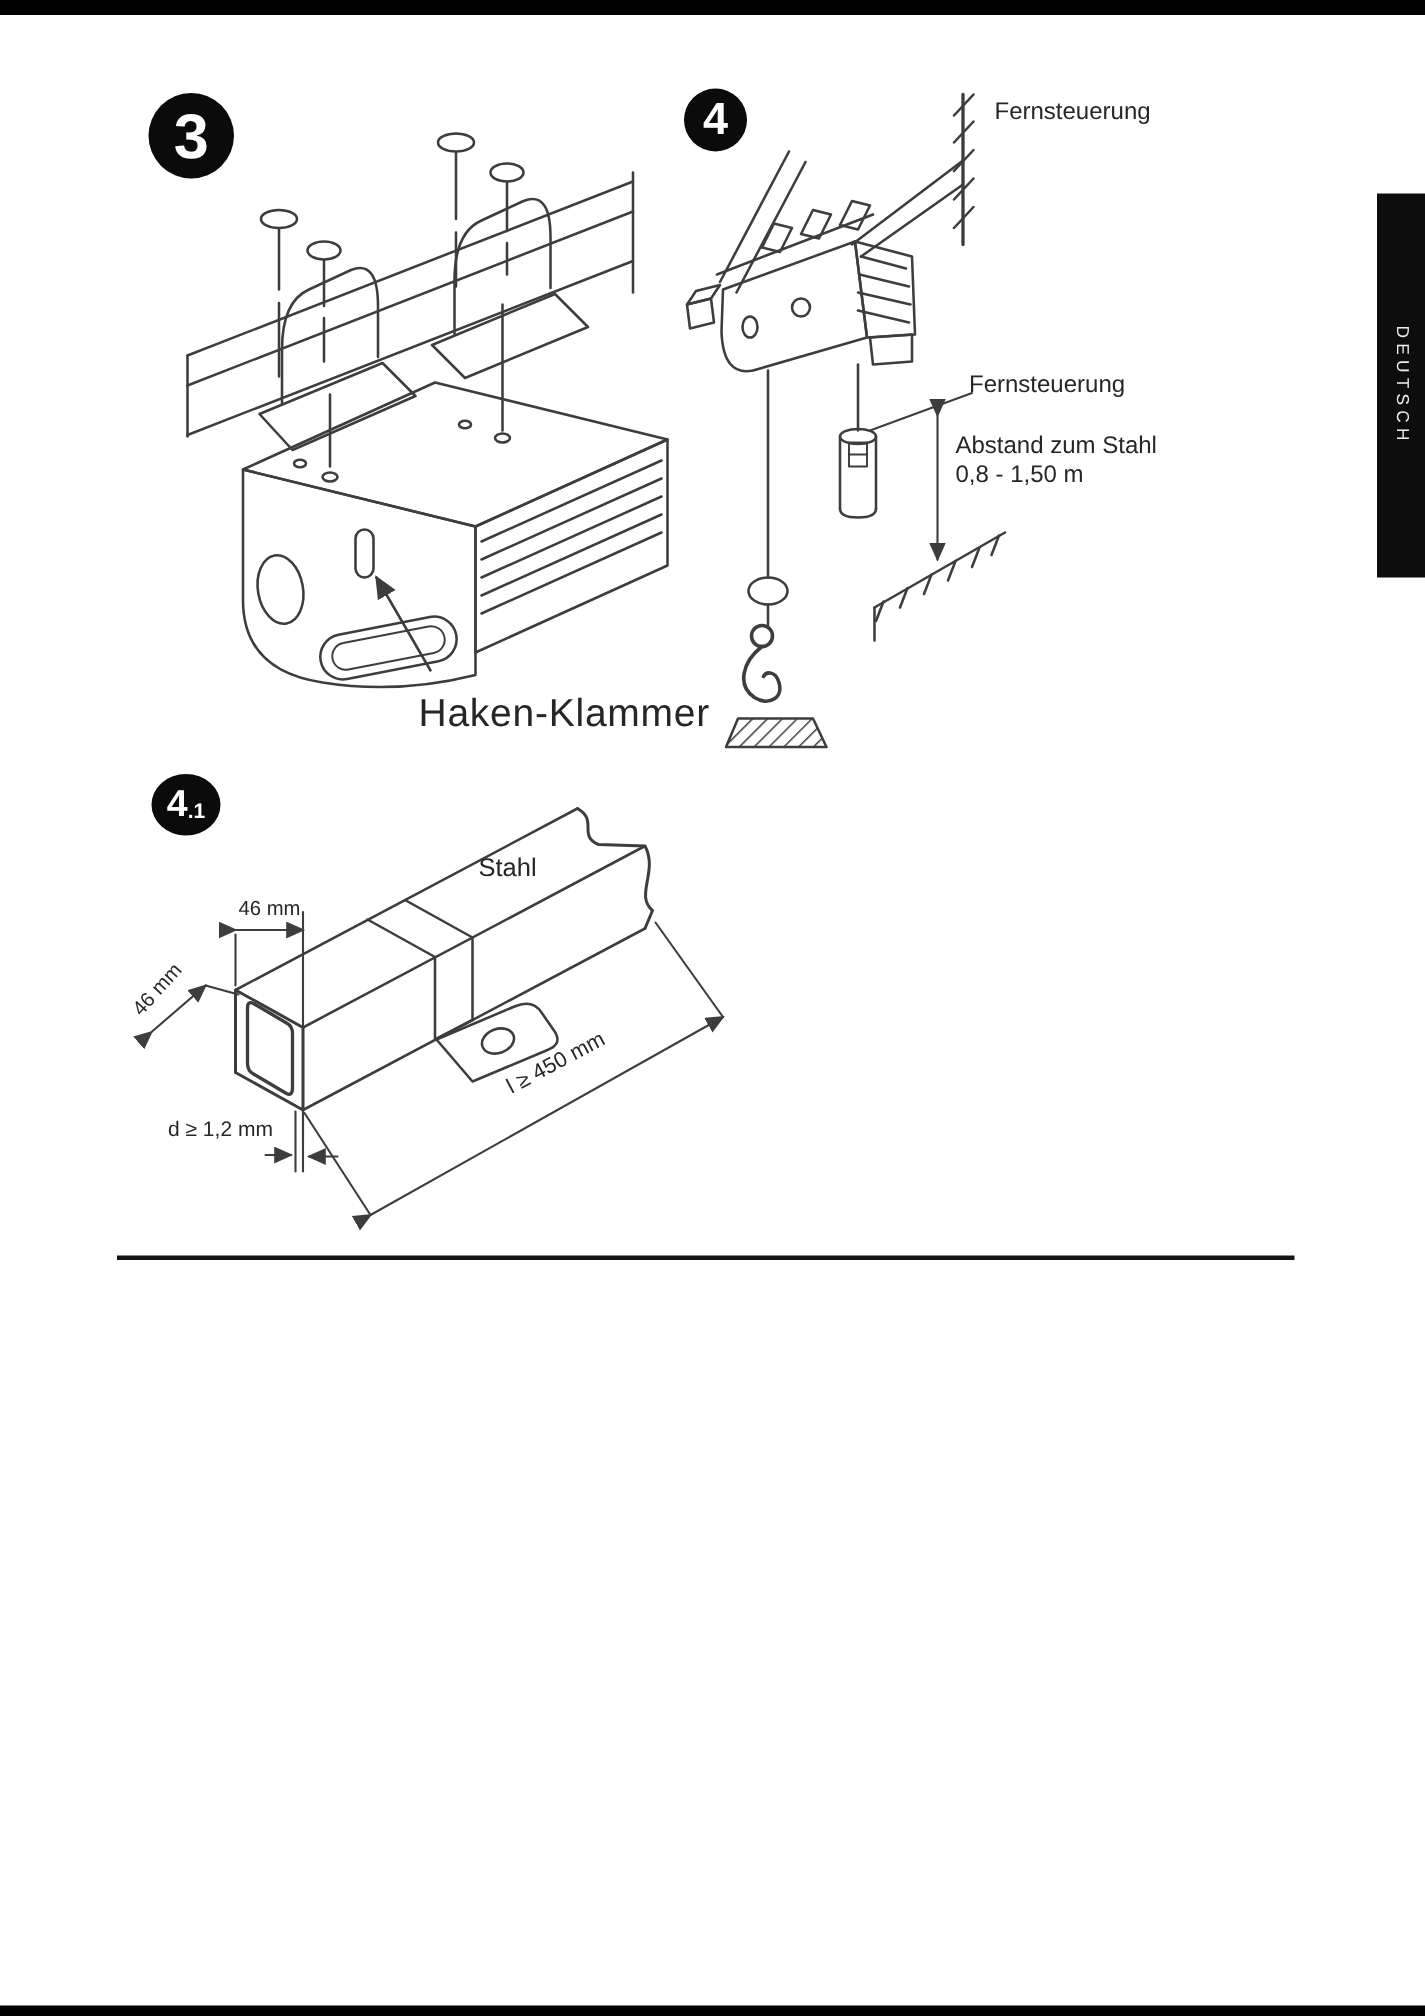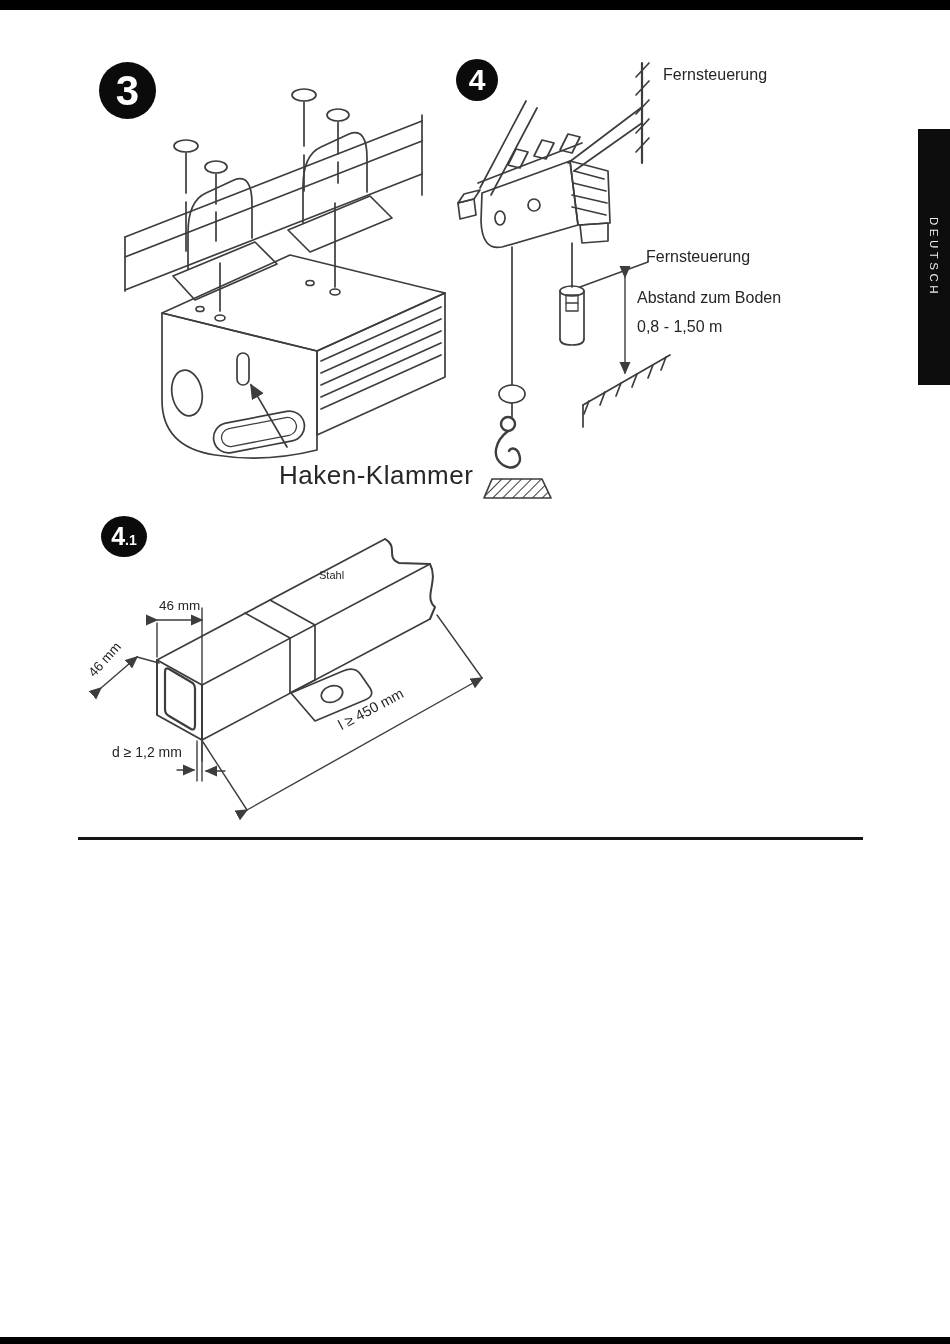--- a/index.html
+++ b/index.html
@@ -33,22 +33,22 @@
   #badge-4  { left:456px; top:59px;  width:42px; height:42px; font-size:30px; }
   #badge-41 { left:101px; top:516px; width:46px; height:41px; font-size:25px; }
   #badge-41 .sub { font-size:14px; margin-top:7px; font-weight:bold; }
 
   
   .lbl { white-space:nowrap; color:#262626; }
   #lbl-haken  { left:279px; top:460px; font-size:26px; letter-spacing:0.5px; }
   #lbl-fern1  { left:663px; top:66px;  font-size:16px; }
   #lbl-fern2  { left:646px; top:248px; font-size:16px; }
   #lbl-abst1  { left:637px; top:289px; font-size:16px; }
-  #lbl-abst2  { left:637px; top:318px; font-size:16px; }
-  #lbl-stahl  { left:319px; top:569px; font-size:11px; }
+  #lbl-abst2  { left:637px; top:308px; font-size:16px; }
+  #lbl-stahl  { left:319px; top:569px; font-size:17px; }
   #lbl-46top  { left:159px; top:598px; font-size:13.5px; }
   #lbl-46left { left:84px;  top:652px; font-size:13.5px; transform:rotate(-48deg); }
   #lbl-450    { left:335px; top:701px; font-size:14.5px; transform:rotate(-28deg); }
   #lbl-d23    { left:112px; top:744px; font-size:14px; }
 
   
   #fig3  { left:85px;  top:55px; }
   #fig4  { left:450px; top:55px; }
   #fig41 { left:85px;  top:505px; }
   svg { overflow:visible; }
@@ -265,21 +265,21 @@
     <span>4</span>
   </div>
   <div class="abs badge" id="badge-41">
     <span>4</span>
       <span class="sub">.1</span>
   </div>
 
   <div class="abs lbl" id="lbl-haken">Haken-Klammer</div>
   <div class="abs lbl" id="lbl-fern1">Fernsteuerung</div>
   <div class="abs lbl" id="lbl-fern2">Fernsteuerung</div>
-  <div class="abs lbl" id="lbl-abst1">Abstand zum Boden</div>
+  <div class="abs lbl" id="lbl-abst1">Abstand zum Stahl</div>
   <div class="abs lbl" id="lbl-abst2">0,8 - 1,50 m</div>
   <div class="abs lbl" id="lbl-stahl">Stahl</div>
   <div class="abs lbl" id="lbl-46top">46 mm</div>
   <div class="abs lbl" id="lbl-46left">46 mm</div>
   <div class="abs lbl" id="lbl-450">l ≥ 450 mm</div>
   <div class="abs lbl" id="lbl-d23">d ≥ 1,2 mm</div>
 
   <div class="abs" id="separator"></div>
 
 </div>

